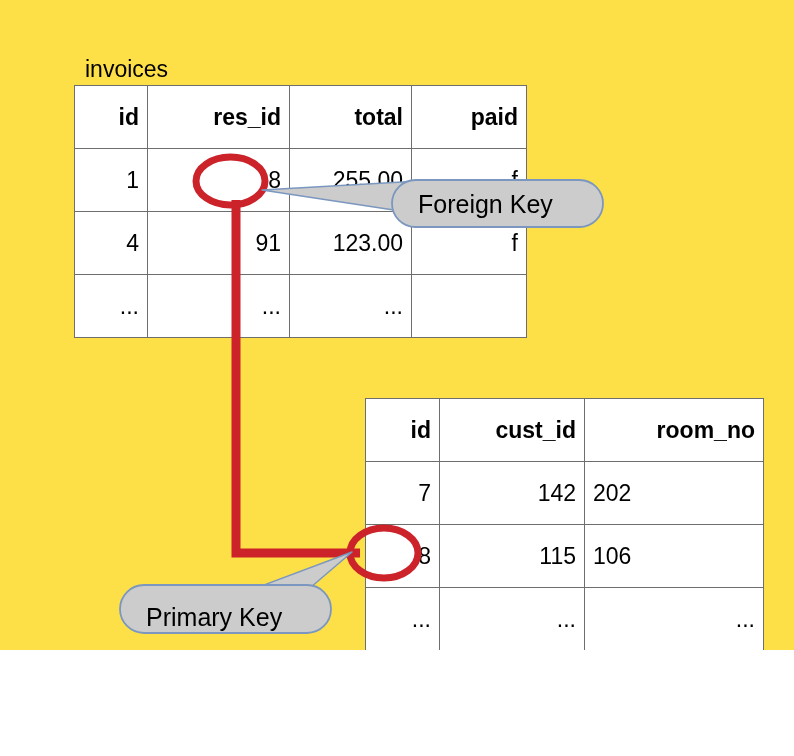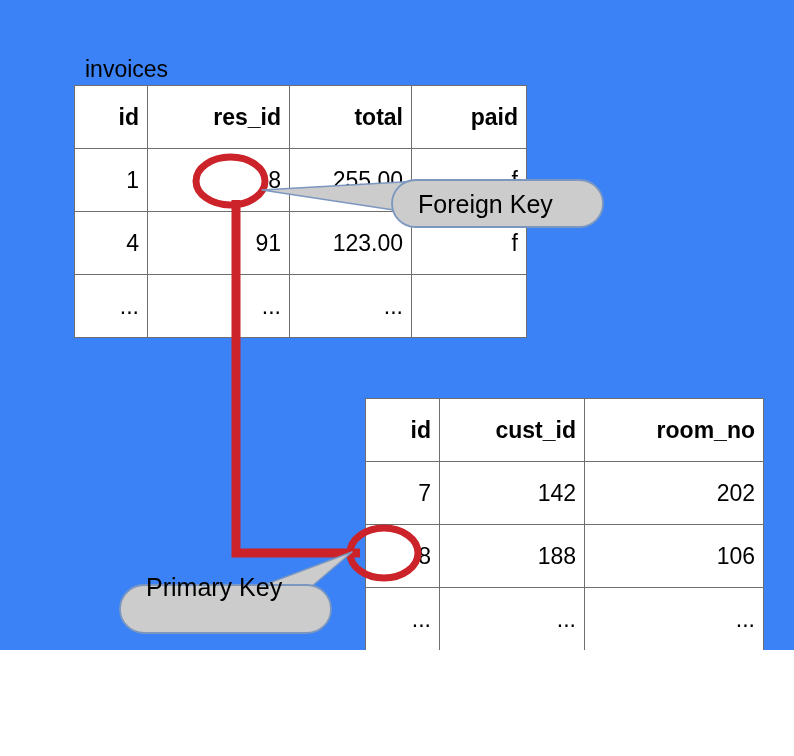--- a/index.html
+++ b/index.html
@@ -4,21 +4,21 @@
 <style>
   html, body {
     margin: 0;
     padding: 0;
     background: #ffffff;
   }
   #canvas {
     position: relative;
     width: 794px;
     height: 650px;
-    background: #3b82f6;
+    background: #fde047;
     font-family: "Liberation Sans", sans-serif;
     overflow: hidden;
   }
 
   
   .tbl-title {
     position: absolute;
     font-size: 23px;
     color: #000000;
     white-space: nowrap;
@@ -38,21 +38,21 @@
     color: #000000;
     padding: 0 8px;
     line-height: 1;
     background: #ffffff;
   }
   .db-table td.hd {
     font-weight: bold;
   }
   .al-l { text-align: right; }
   .al-r { text-align: right; }
-  .al-c { text-align: right; }
+  .al-c { text-align: left; }
 
   
   #invoices-table { left: 74px; top: 85px; width: 384px; }
   #invoices-table .c0 { width: 56px; }
   #invoices-table .c1 { width: 125px; }
   #invoices-table .c2 { width: 105px; }
   #invoices-table .c3 { width: 98px; }
   #invoices-table tr { height: 63px; }
   #invoices-table tr.r-hd { height: 63px; }
 
@@ -125,21 +125,21 @@
       <td class="hd al-l c1">cust_id</td>
       <td class="hd al-l c2">room_no</td>
     </tr>
     <tr>
       <td class="al-l c0">7</td>
       <td class="al-r c1">142</td>
       <td class="al-c c2">202</td>
     </tr>
     <tr>
       <td class="al-l c0">8</td>
-      <td class="al-r c1">188</td>
+      <td class="al-r c1">115</td>
       <td class="al-c c2">106</td>
     </tr>
     <tr>
       <td class="al-l c0">...</td>
       <td class="al-l c1">...</td>
       <td class="al-l c2">...</td>
     </tr>
   </tbody>
     </table>
 
@@ -153,15 +153,15 @@
 
     <path d="M 262 190 L 420 181 L 420 214 Z" fill="#cccccc" stroke="#7b97bf" stroke-width="1.5" stroke-linejoin="round"></path>
     <rect x="392" y="180" width="211" height="47" rx="23.5" ry="23.5" fill="#cccccc" stroke="#7b97bf" stroke-width="1.8"></rect>
 
     <path d="M 352 552 L 240 594 L 290 605 Z" fill="#cccccc" stroke="#7b97bf" stroke-width="1.5" stroke-linejoin="round"></path>
     <rect x="120" y="585" width="211" height="48" rx="24" ry="24" fill="#cccccc" stroke="#7b97bf" stroke-width="1.8"></rect>
   </svg>
 
   <div class="callout-label" style="left:418px; top:192px;">Foreign Key</div>
 
-  <div class="callout-label" style="left:146px; top:575px;">Primary Key</div>
+  <div class="callout-label" style="left:146px; top:605px;">Primary Key</div>
 
 </div>
 
 </body></html>

